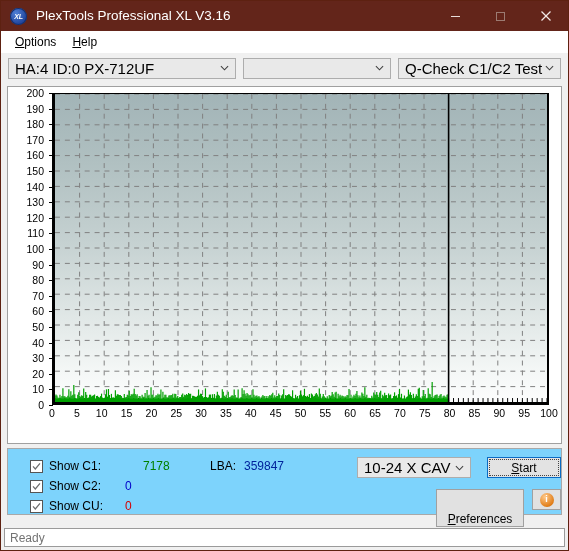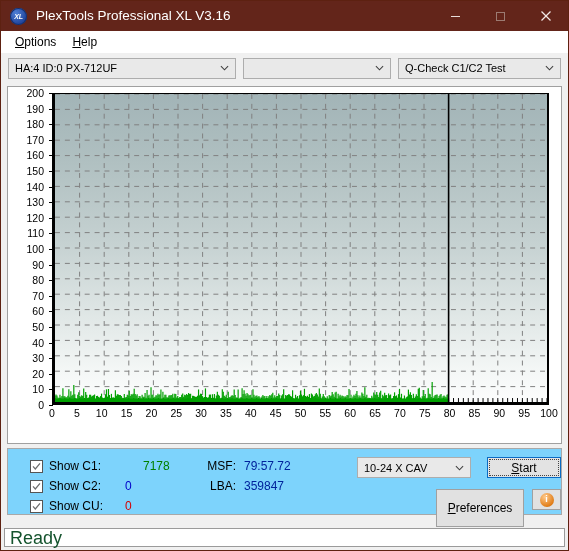--- a/index.html
+++ b/index.html
@@ -106,21 +106,21 @@
     box-sizing: border-box;
   }
   .combo {
     position: relative;
     height: 21px;
     background: #e9e9e9;
     border: 1px solid #adadad;
     box-sizing: border-box;
     display: flex;
     align-items: center;
-    font-size: 11px;
+    font-size: 15px;
     color: #000;
     padding-left: 6px;
     overflow: hidden;
   }
   .combo .caret {
     position: absolute;
     right: 6px;
     top: 50%;
     transform: translateY(-50%);
     width: 9px;
@@ -304,20 +304,21 @@
     align-items: center;
     justify-content: center;
     text-align: center;
   }
   .pref-btn {
     position: absolute;
     left: 428px;
     top: 40px;
     width: 88px;
     height: 38px;
+    align-items: flex-end;
   }
   .info-btn {
     position: absolute;
     left: 524px;
     top: 40px;
     width: 29px;
     height: 21px;
   }
   .info-circle {
     width: 14px;
@@ -343,22 +344,22 @@
     bottom: 3px;
     height: 19px;
     background: #ffffff;
     border: 1px solid #9a9a9a;
     box-sizing: border-box;
     display: flex;
     align-items: center;
     padding-left: 5px;
   }
   .status-text {
-    font-size: 18px;
-    color: #14532d;
+    font-size: 12px;
+    color: #737373;
     line-height: 1;
   }
 </style>
 </head>
 <body>
 
 <div id="app">
 
   <div class="titlebar">
     <div class="app-icon">
@@ -1055,24 +1056,20 @@
             <svg width="9" height="9" viewBox="0 0 9 9">
               <path d="M1 4.4 L3.3 7 L8 1.4" fill="none" stroke="#6b6b6b" stroke-width="1.2"></path>
             </svg>
           </div>
           <span class="check-label">Show CU:</span>
           <span class="check-value" style="color: rgb(212, 0, 0);">0</span>
         </div>
       </div>
     <div class="msf-block" id="readouts">
         <div class="msf-row">
-          <span class="msf-key">MSF:</span>
-          <span class="msf-val">79:57.72</span>
-        </div>
-        <div class="msf-row">
           <span class="msf-key">LBA:</span>
           <span class="msf-val">359847</span>
         </div>
       </div>
 
     <div class="combo speed-combo">
       <span>10-24 X CAV</span>
       <svg class="caret" viewBox="0 0 10 10">
           <path d="M1 3 L5 7 L9 3" fill="none" stroke="#404040" stroke-width="1.2"></path>
         </svg>

